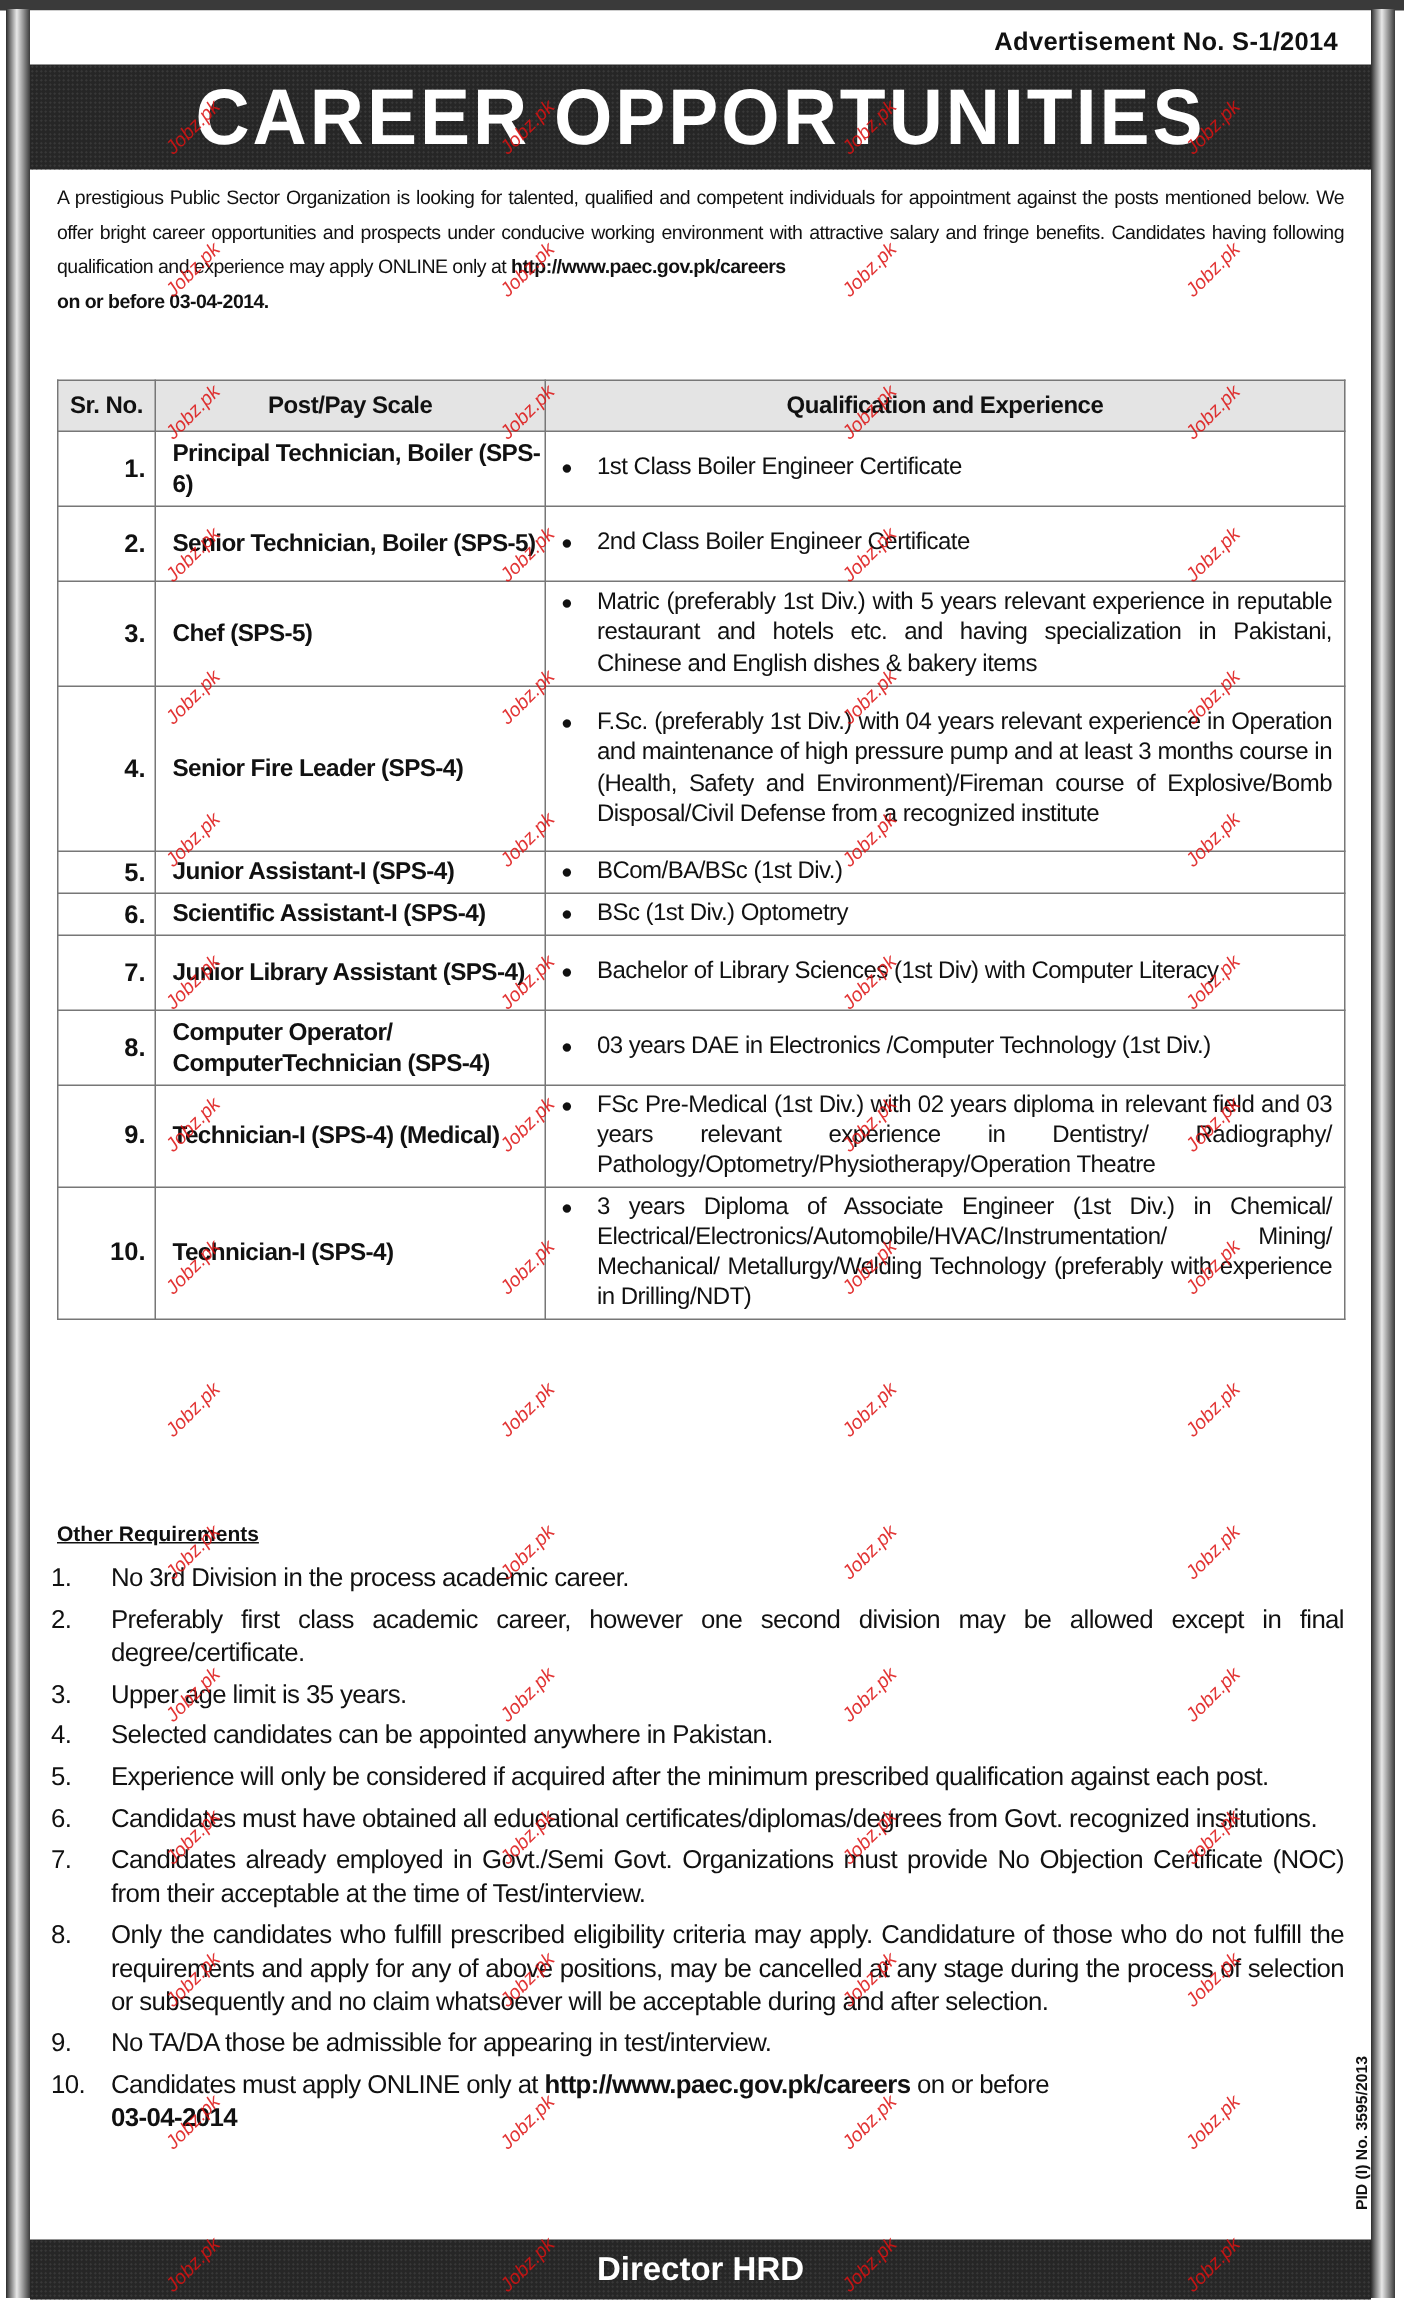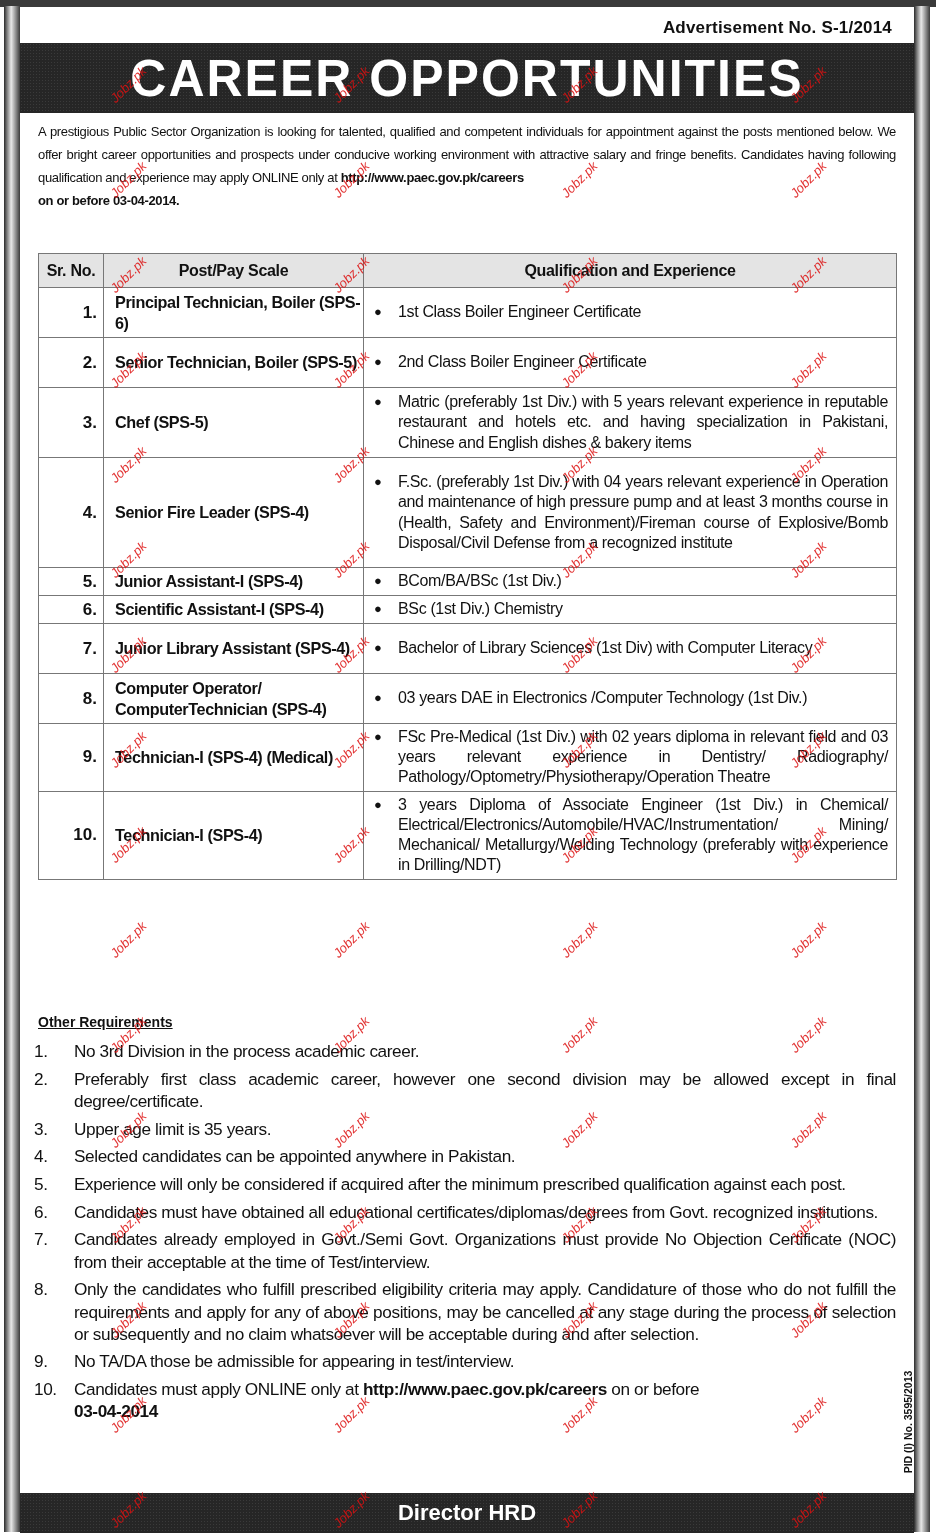--- a/index.html
+++ b/index.html
@@ -121,21 +121,21 @@
                 <span class="q-text">BCom/BA/BSc (1st Div.)</span>
               </div>
             </td>
           </tr>
           <tr style="height: 28px;">
             <td class="c-sr">6.</td>
             <td class="c-post">Scientific Assistant-I (SPS-4)</td>
             <td class="c-qual">
               <div class="q-wrap">
                 <span class="bullet">●</span>
-                <span class="q-text">BSc (1st Div.) Chemistry</span>
+                <span class="q-text">BSc (1st Div.) Optometry</span>
               </div>
             </td>
           </tr>
           <tr style="height: 50px;">
             <td class="c-sr">7.</td>
             <td class="c-post">Junior Library Assistant (SPS-4)</td>
             <td class="c-qual">
               <div class="q-wrap">
                 <span class="bullet">●</span>
                 <span class="q-text">Bachelor of Library Sciences (1st Div) with Computer Literacy</span>

